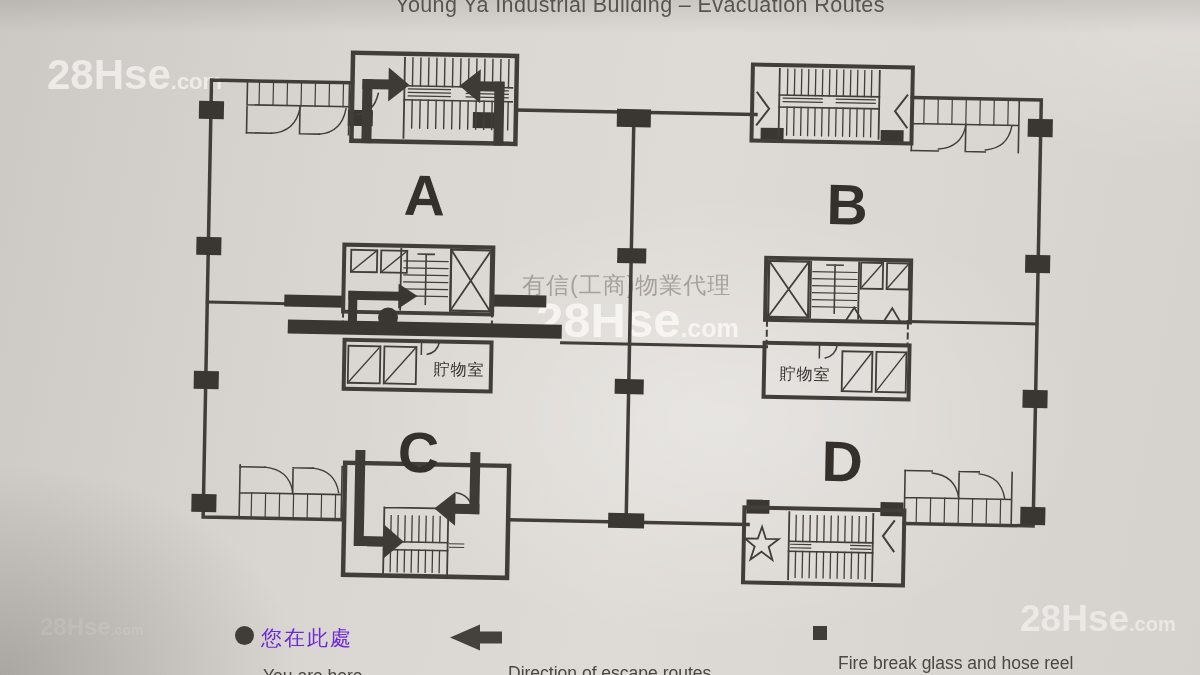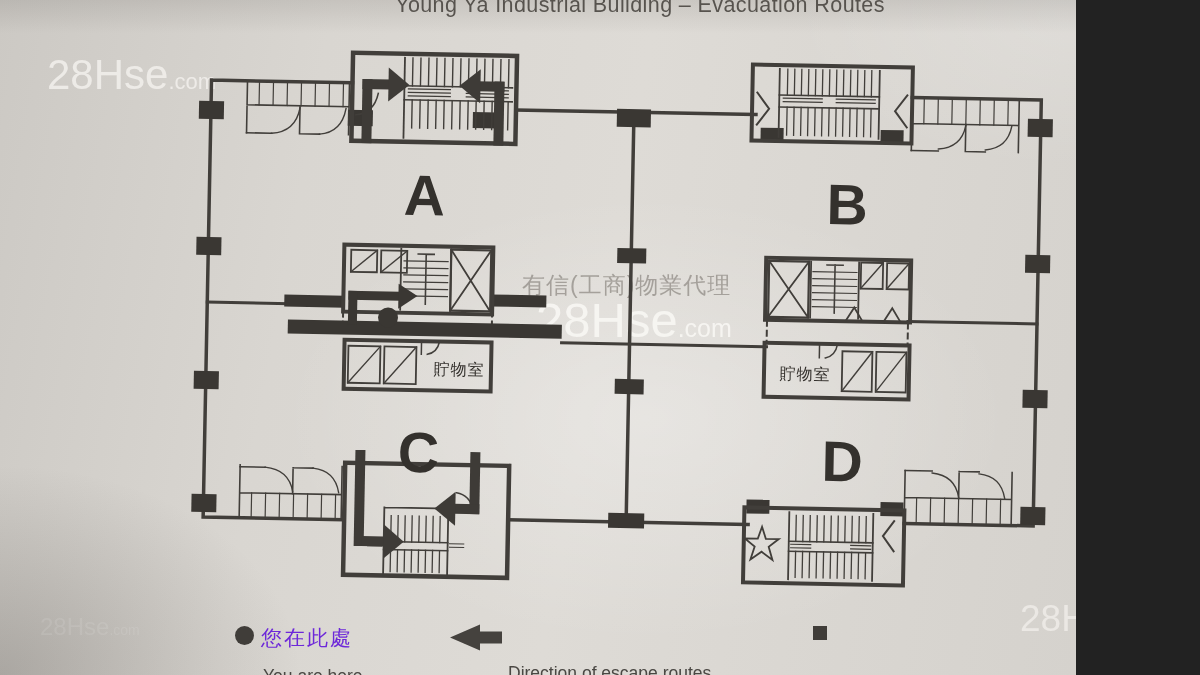--- a/index.html
+++ b/index.html
@@ -1,33 +1,33 @@
 <!DOCTYPE html>
 <html><head>
 <meta charset="utf-8">
 <style>
   html,body{margin:0;padding:0;background:#222;}
   .photo{
-    position:relative;width:1076px;height:675px;overflow:hidden;
+    position:relative;width:1200px;height:675px;overflow:hidden;
     background:#d8d5d0;
     font-family:"Liberation Sans", sans-serif;
   }
   .shade{position:absolute;inset:0;pointer-events:none;}
   .shade1{background:linear-gradient(100deg,#ccc9c4 0%,#d9d6d1 28%,#dedbd6 55%,#d5d2cd 100%);}
   .shade2{background:radial-gradient(ellipse 520px 320px at 60% 62%, rgba(255,255,255,0.30), rgba(255,255,255,0) 70%);}
   .shade3{background:radial-gradient(ellipse 430px 300px at 0% 100%, rgba(70,65,60,0.28), rgba(70,65,60,0) 70%);}
   .shade4{background:radial-gradient(ellipse 420px 240px at 99% 2%, rgba(255,255,255,0.20), rgba(255,255,255,0) 65%);}
   .shade5{background:linear-gradient(180deg, rgba(60,55,50,0.12), rgba(60,55,50,0) 5%);}
   .title{
     position:absolute;top:-7px;left:90px;width:1100px;text-align:center;
     font-size:21.5px;letter-spacing:0.4px;color:#57534e;font-weight:400;
   }
   .plan-svg{position:absolute;left:0;top:0;}
   
-  .wm{position:absolute;color:rgba(242,240,236,0.85);font-weight:normal;white-space:nowrap;display:flex;align-items:baseline;justify-content:space-between;}
+  .wm{position:absolute;color:rgba(242,240,236,0.85);font-weight:bold;white-space:nowrap;display:flex;align-items:baseline;justify-content:space-between;}
   .wm .big{line-height:1;}
   .wm .small{line-height:1;}
   .wm-tl{left:47px;top:54px;}  .wm-tl .big{font-size:42px;} .wm-tl .small{font-size:22px;}
   .wm-br{left:1020px;top:600px;color:rgba(240,238,234,0.8);} .wm-br .big{font-size:37px;} .wm-br .small{font-size:20px;}
   .wm-c{left:536px;top:296px;color:rgba(248,247,244,0.88);} .wm-c .big{font-size:49px;} .wm-c .small{font-size:25px;}
   .wm-faint{left:40px;top:615px;color:rgba(255,255,255,0.10);} .wm-faint .big{font-size:24px;} .wm-faint .small{font-size:14px;}
   .agency{
     position:absolute;left:522px;top:270px;font-size:23px;letter-spacing:1px;
     color:rgba(128,122,116,0.62);white-space:nowrap;
   }
@@ -245,13 +245,14 @@
   <div class="dot-icon"></div>
   <div class="legend-zh" style="left:261px;top:624px;">您在此處</div>
   <div class="legend-en" style="left:263px;top:666px;">You are here</div>
 
   <svg class="arrow-icon" width="52" height="27" viewBox="0 0 52 27">
     <polygon points="52,7.5 30,7.5 30,0.5 0,13.5 30,26.5 30,19.5 52,19.5" fill="#45423e"></polygon>
   </svg>
   <div class="legend-en" style="left:508px;top:663px;">Direction of escape routes</div>
 
   <div class="sq-icon"></div>
+  <div class="legend-en" style="left:838px;top:653px;">Fire break glass and hose reel</div>
 </div>
 
 </body></html>

